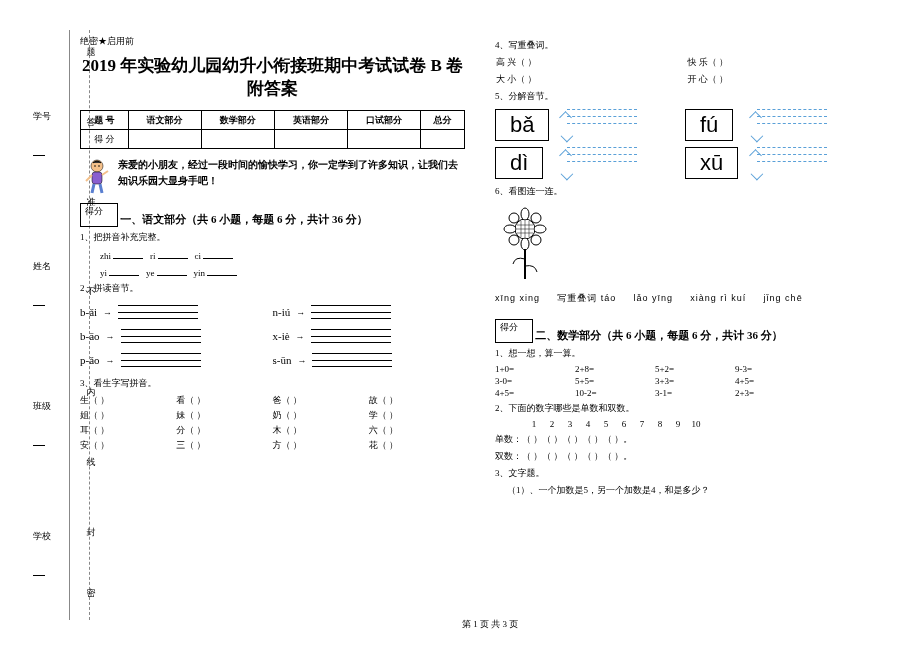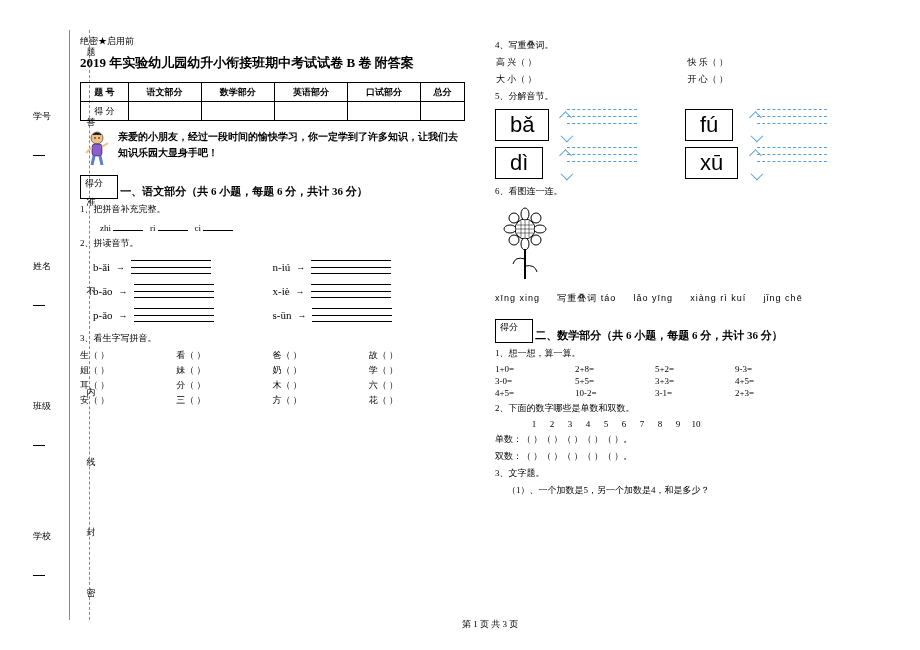--- a/index.html
+++ b/index.html
@@ -64,21 +64,21 @@
 
   .col {
     position: absolute;
     top: 0;
     width: 385px;
   }
   .col-left { left: 0; }
   .col-right { left: 415px; }
 
   .secret { font-size: 9px; margin-bottom: 6px; }
-  .title-main { font-size: 13px; font-weight: bold; margin: 6px 0 10px; }
+  .title-main { font-size: 17px; font-weight: bold; text-align: center; margin: 6px 0 10px; }
   table.score {
     border-collapse: collapse;
     width: 100%;
     font-size: 9px;
   }
   table.score th, table.score td {
     border: 1px solid #000;
     padding: 2px 4px;
     text-align: center;
     height: 14px;
@@ -103,21 +103,21 @@
     min-width: 28px;
   }
   .section-title {
     font-size: 11px;
     font-weight: bold;
     margin: 8px 0 4px;
   }
   .q { margin: 4px 0; font-size: 9px; }
   .blank-s { display:inline-block; border-bottom:1px solid #000; width:30px; height:10px; vertical-align:baseline;}
 
-  .pinyin-row { display:flex; margin:10px 13px; align-items:flex-start;}
+  .pinyin-row { display:flex; margin:10px 0; align-items:flex-start;}
   .pinyin-row .pgrp { width:50%; display:flex; align-items:center; gap:6px;}
   .pbox { font-size:11px; }
   .arrow::after { content:"→"; font-size:9px; }
   .triline {
     display:inline-block;
     width:80px;
     height:14px;
     position:relative;
   }
   .triline::before,.triline::after {
@@ -241,20 +241,25 @@
     <div style="margin-top:6px">
       <span class="scorebox">得分</span>
       <span class="section-title">一、语文部分（共 6 小题，每题 6 分，共计 36 分）</span>
     </div>
 
     <div class="q">1、把拼音补充完整。</div>
     <div class="q" style="padding-left:20px">
       <span>zhi</span> <span class="blank-s"></span>
       &nbsp;&nbsp;<span>ri</span> <span class="blank-s"></span>
       &nbsp;&nbsp;<span>ci</span> <span class="blank-s"></span>
+    </div>
+    <div class="q" style="padding-left:20px">
+      <span>yi</span> <span class="blank-s"></span>
+      &nbsp;&nbsp;<span>ye</span> <span class="blank-s"></span>
+      &nbsp;&nbsp;<span>yin</span> <span class="blank-s"></span>
     </div>
 
     <div class="q">2、拼读音节。</div>
     <div>
       <div class="pinyin-row">
         <div class="pgrp">
             <span class="pbox">b-ǎi</span>
             <span class="arrow"></span>
             <span class="triline">
               <i></i>

